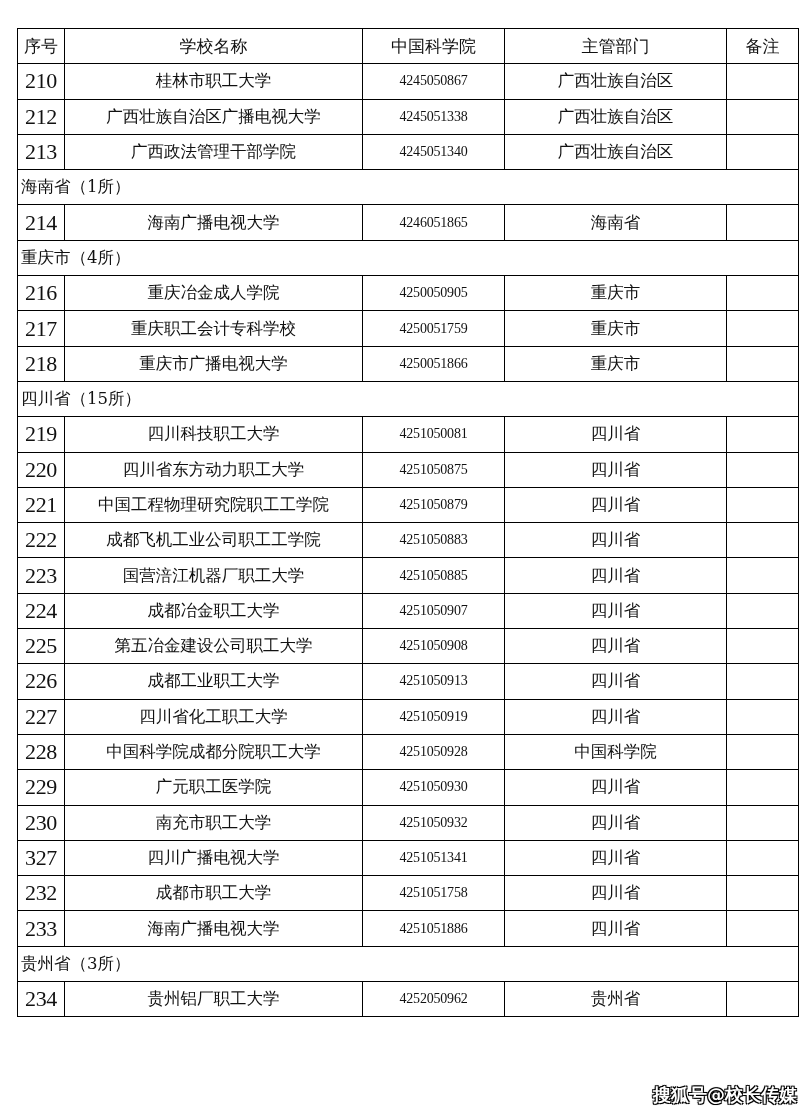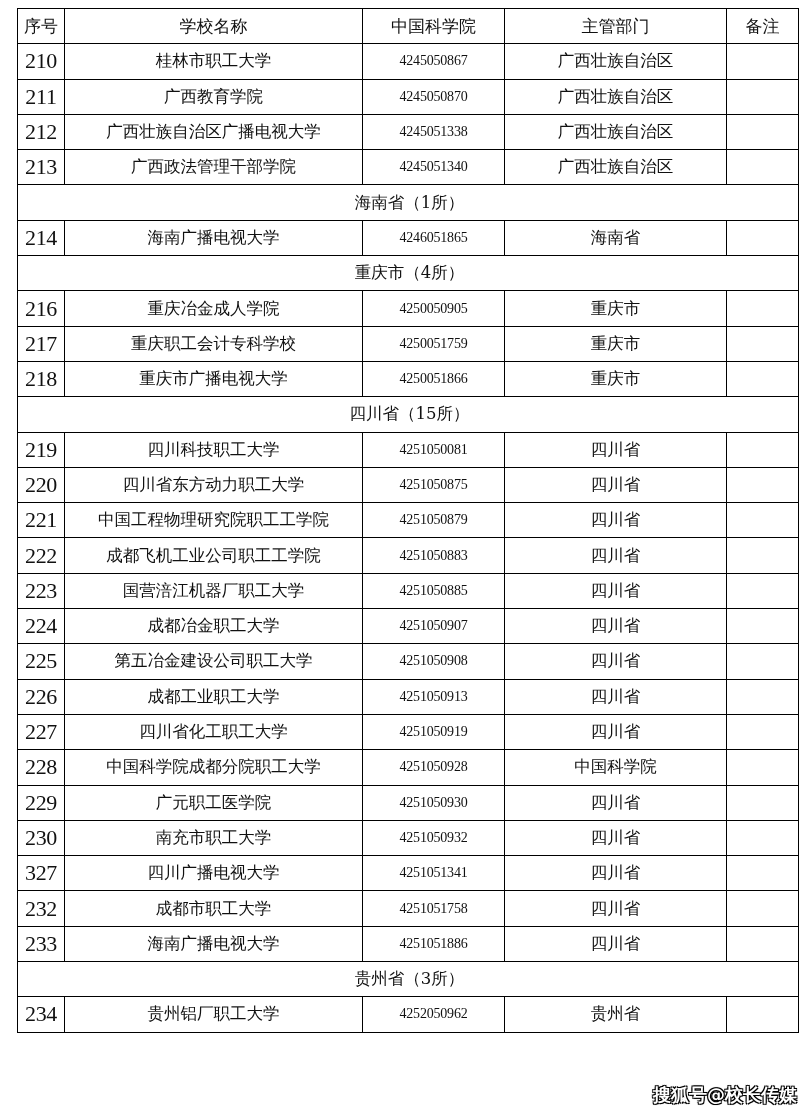--- a/index.html
+++ b/index.html
@@ -1,25 +1,25 @@
 <!DOCTYPE html>
 <html><head>
 <meta charset="utf-8">
 <style>
   html, body { margin:0; padding:0; background:#ffffff; }
   body { width:809px; height:1117px; position:relative; overflow:hidden;
          font-family:"DejaVu Serif","Liberation Serif",serif; color:#111; }
-  table { position:absolute; left:17px; top:8px; border-collapse:collapse;
+  table { position:absolute; left:17px; top:28px; border-collapse:collapse;
           table-layout:fixed; width:781px;padding-left:44px; }
   td, th { border:1.5px solid #000; height:34.3px; padding:0; text-align:center;
            font-size:16.5px; font-weight:normal; white-space:nowrap; overflow:hidden; }
   th { font-size:17px; }
   td.num { font-family:"Liberation Serif","DejaVu Serif",serif; font-size:22px; letter-spacing:-0.3px; }
   td.code { font-family:"Liberation Serif","DejaVu Serif",serif; font-size:14px; letter-spacing:-0.2px; }
-  td.group { text-align:center; padding-left:3px; font-size:16.5px; }
+  td.group { text-align:left; padding-left:3px; font-size:16.5px; }
   .watermark { position:absolute; right:12px; bottom:10px; font-family:"DejaVu Sans",sans-serif;
                font-weight:bold; font-size:18px; color:#fff; letter-spacing:0px;
                text-shadow: -1px -1px 0 #000, 1px -1px 0 #000, -1px 1px 0 #000, 1px 1px 0 #000, 0 0 2px #000; }
 </style>
 </head>
 <body>
 
 <table>
   <colgroup>
     <col style="width:47px">
@@ -39,27 +39,20 @@
   </thead>
   <tbody id="tbody">
       <tr>
         <td class="num">210</td>
         <td>桂林市职工大学</td>
         <td class="code">4245050867</td>
         <td>广西壮族自治区</td>
         <td></td>
       </tr>
       <tr>
-        <td class="num">211</td>
-        <td>广西教育学院</td>
-        <td class="code">4245050870</td>
-        <td>广西壮族自治区</td>
-        <td></td>
-      </tr>
-      <tr>
         <td class="num">212</td>
         <td>广西壮族自治区广播电视大学</td>
         <td class="code">4245051338</td>
         <td>广西壮族自治区</td>
         <td></td>
       </tr>
       <tr>
         <td class="num">213</td>
         <td>广西政法管理干部学院</td>
         <td class="code">4245051340</td>

